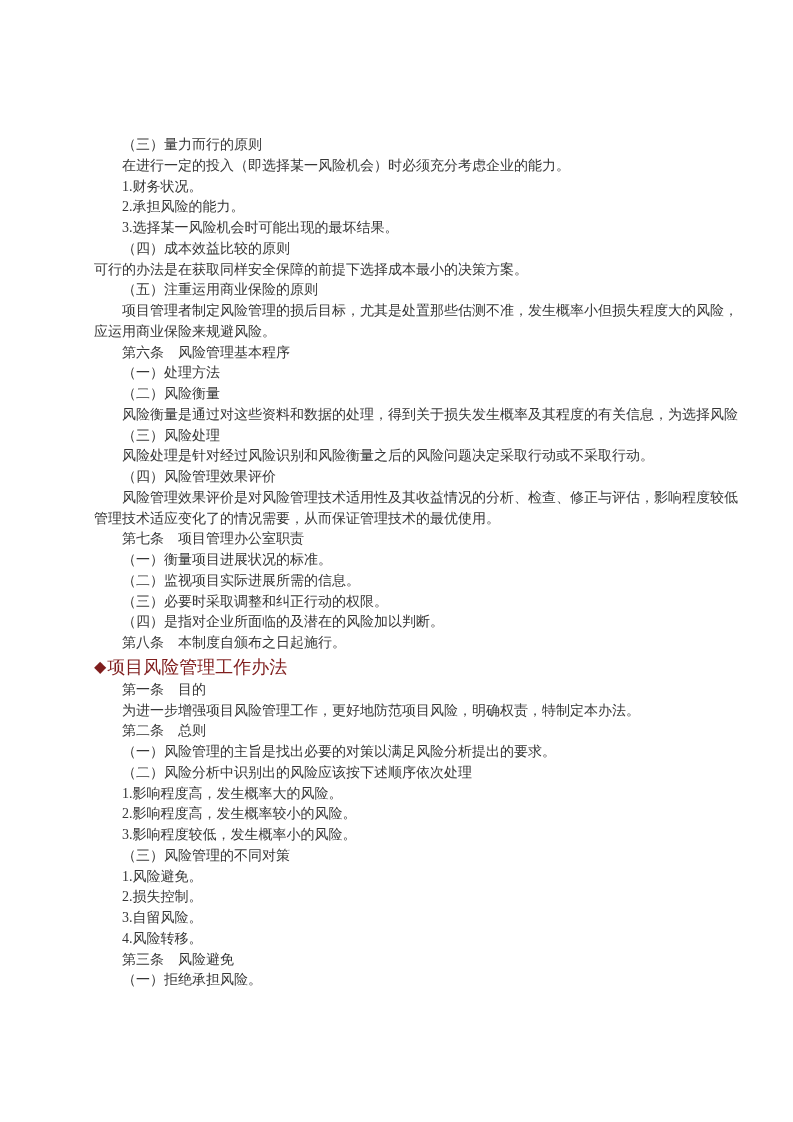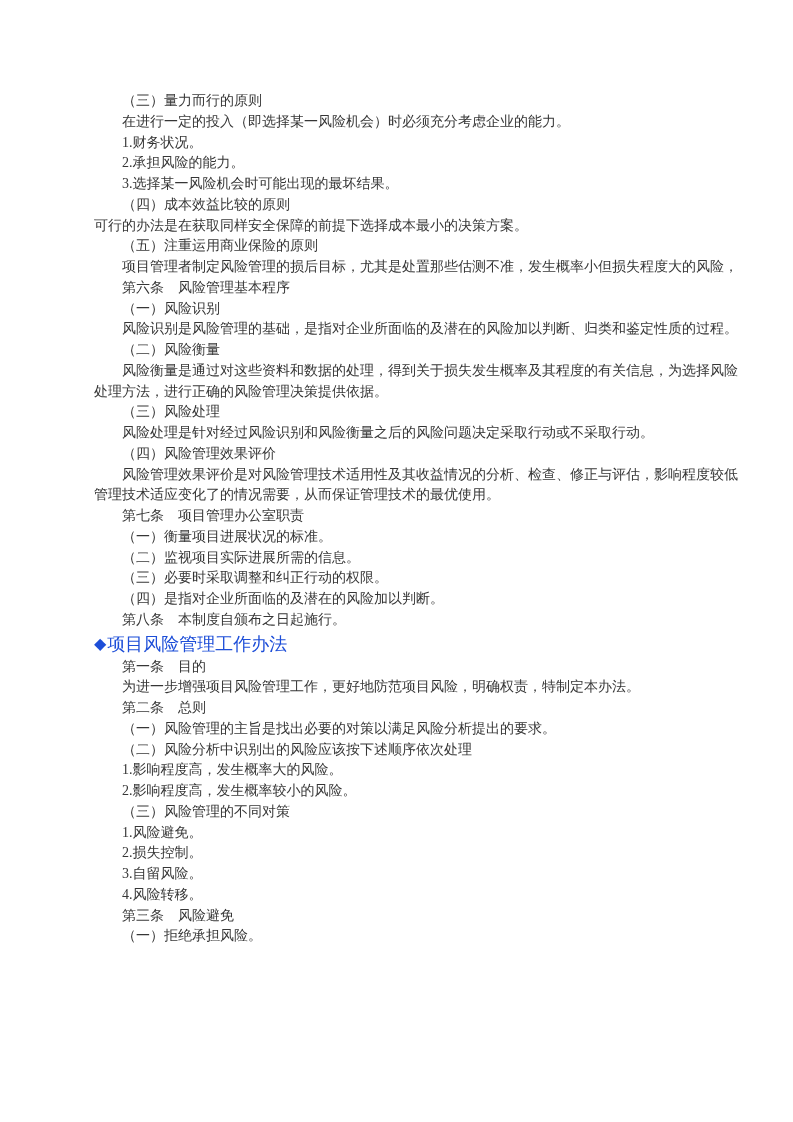--- a/index.html
+++ b/index.html
@@ -32,68 +32,68 @@
     text-indent: 28px;
   }
   .line.flush {
     text-indent: 0;
     font-family: Liberation Mono, monospace;
   }
   .line.heading {
     font-size: 18px;
     line-height: 25px;
     text-indent: 0;
-    color: #1d4ed8;
+    color: #7f1d1d;
   }
   .heading .bullet {
     display: inline-block;
     font-size: 16px;
     vertical-align: 1px;
     margin-right: 1px;
   }
 </style>
 </head>
 <body>
 
 <div class="page">
-  <div class="doc-body" style="color: rgb(54, 54, 54);">
+  <div class="doc-body" style="color: rgb(54, 54, 54); margin-top: 44px;">
       <div class="line indent">（三）量力而行的原则</div>
       <div class="line indent">在进行一定的投入（即选择某一风险机会）时必须充分考虑企业的能力。</div>
       <div class="line indent">1.财务状况。</div>
       <div class="line indent">2.承担风险的能力。</div>
       <div class="line indent">3.选择某一风险机会时可能出现的最坏结果。</div>
       <div class="line indent">（四）成本效益比较的原则</div>
       <div class="line flush">可行的办法是在获取同样安全保障的前提下选择成本最小的决策方案。</div>
       <div class="line indent">（五）注重运用商业保险的原则</div>
       <div class="line indent">项目管理者制定风险管理的损后目标，尤其是处置那些估测不准，发生概率小但损失程度大的风险，</div>
+      <div class="line flush">应运用商业保险来规避风险。</div>
       <div class="line indent">第六条　风险管理基本程序</div>
-      <div class="line indent">（一）风险识别</div>
-      <div class="line indent">风险识别是风险管理的基础，是指对企业所面临的及潜在的风险加以判断、归类和鉴定性质的过程。</div>
+      <div class="line indent">（一）处理方法</div>
       <div class="line indent">（二）风险衡量</div>
       <div class="line indent">风险衡量是通过对这些资料和数据的处理，得到关于损失发生概率及其程度的有关信息，为选择风险</div>
-      <div class="line flush">处理方法，进行正确的风险管理决策提供依据。</div>
       <div class="line indent">（三）风险处理</div>
       <div class="line indent">风险处理是针对经过风险识别和风险衡量之后的风险问题决定采取行动或不采取行动。</div>
       <div class="line indent">（四）风险管理效果评价</div>
       <div class="line indent">风险管理效果评价是对风险管理技术适用性及其收益情况的分析、检查、修正与评估，影响程度较低</div>
       <div class="line flush">管理技术适应变化了的情况需要，从而保证管理技术的最优使用。</div>
       <div class="line indent">第七条　项目管理办公室职责</div>
       <div class="line indent">（一）衡量项目进展状况的标准。</div>
       <div class="line indent">（二）监视项目实际进展所需的信息。</div>
       <div class="line indent">（三）必要时采取调整和纠正行动的权限。</div>
       <div class="line indent">（四）是指对企业所面临的及潜在的风险加以判断。</div>
       <div class="line indent">第八条　本制度自颁布之日起施行。</div>
       <div class="line heading"><span class="bullet">◆</span><span>项目风险管理工作办法</span></div>
       <div class="line indent">第一条　目的</div>
       <div class="line indent">为进一步增强项目风险管理工作，更好地防范项目风险，明确权责，特制定本办法。</div>
       <div class="line indent">第二条　总则</div>
       <div class="line indent">（一）风险管理的主旨是找出必要的对策以满足风险分析提出的要求。</div>
       <div class="line indent">（二）风险分析中识别出的风险应该按下述顺序依次处理</div>
       <div class="line indent">1.影响程度高，发生概率大的风险。</div>
       <div class="line indent">2.影响程度高，发生概率较小的风险。</div>
+      <div class="line indent">3.影响程度较低，发生概率小的风险。</div>
       <div class="line indent">（三）风险管理的不同对策</div>
       <div class="line indent">1.风险避免。</div>
       <div class="line indent">2.损失控制。</div>
       <div class="line indent">3.自留风险。</div>
       <div class="line indent">4.风险转移。</div>
       <div class="line indent">第三条　风险避免</div>
       <div class="line indent">（一）拒绝承担风险。</div>
     </div>
 </div>
 

